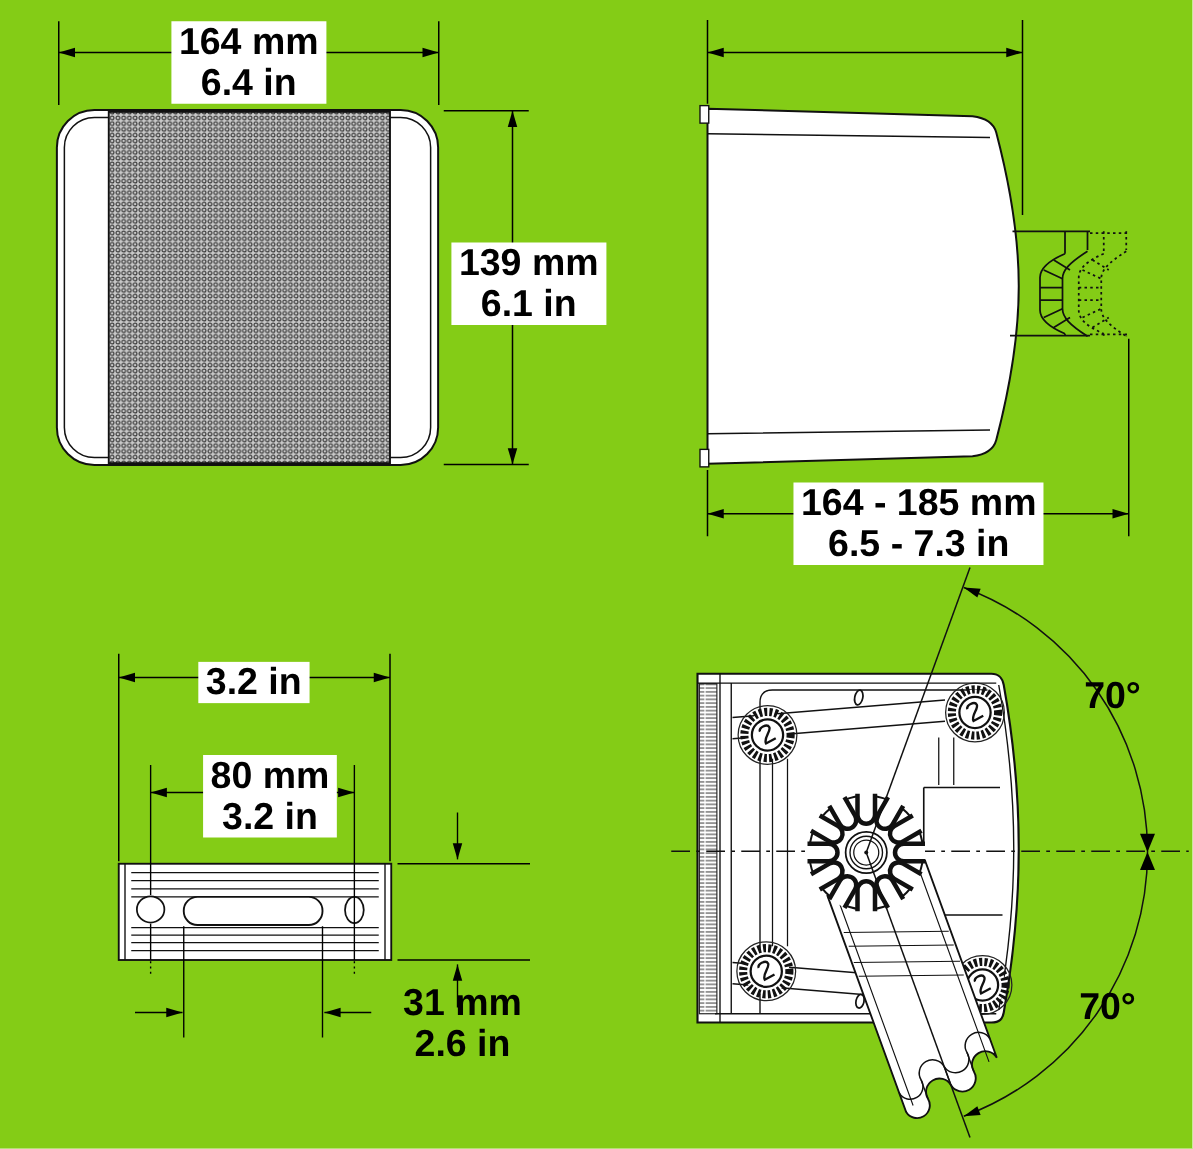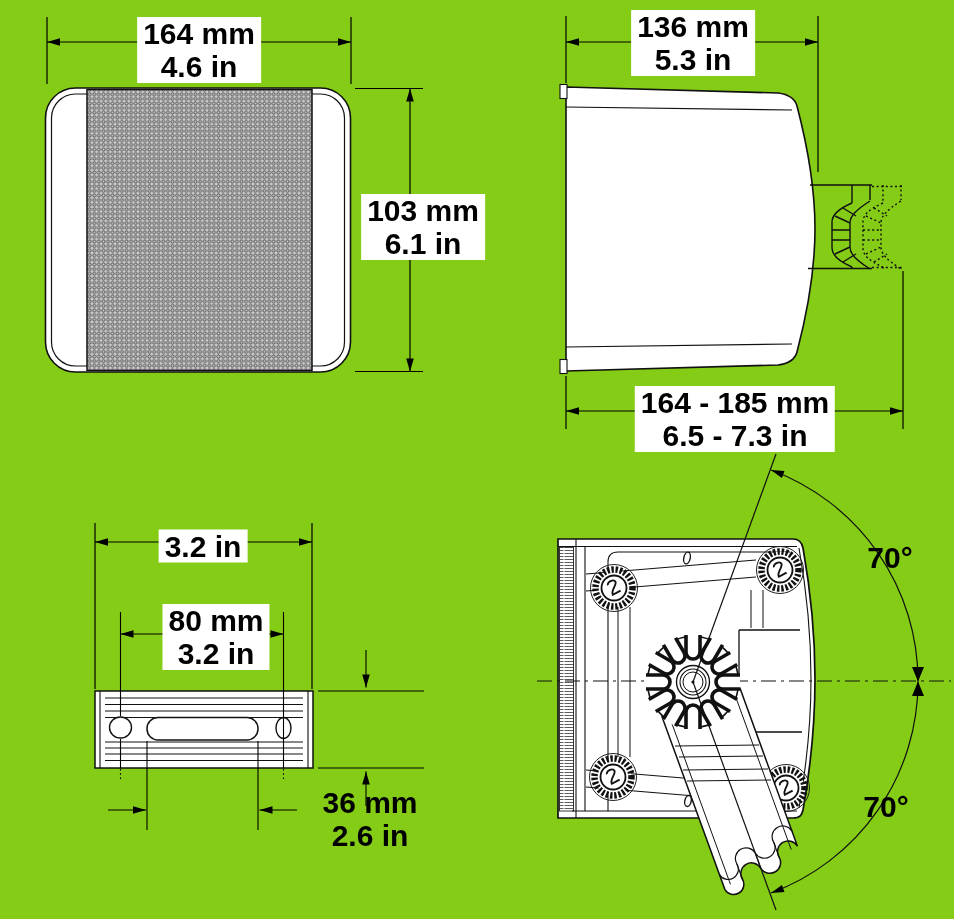--- a/index.html
+++ b/index.html
@@ -163,43 +163,39 @@
       <path d="M771,470 A225,225 0 0 1 918,681.5" marker-start="url(#ahr)"></path>
       <path d="M918,681.5 A225,225 0 0 1 771,893" marker-end="url(#ah)"></path>
       <polygon points="912,667 924,667 918,681.5" fill="#000" stroke="none"></polygon>
       <polygon points="912,696 924,696 918,681.5" fill="#000" stroke="none"></polygon>
     </g>
   </g>
 </svg>
 
   <div class="dim-label bg" style="left:199px;top:50px">
     <div>164 mm</div>
-    <div>4.6 in</div>
+    <div>6.4 in</div>
   </div>
   <div class="dim-label bg" style="left:423px;top:227px">
-    <div>103 mm</div>
+    <div>139 mm</div>
     <div>6.1 in</div>
-  </div>
-  <div class="dim-label bg" style="left:693px;top:43px">
-    <div>136 mm</div>
-    <div>5.3 in</div>
   </div>
   <div class="dim-label bg" style="left:735px;top:419px">
     <div>164 - 185 mm</div>
     <div>6.5 - 7.3 in</div>
   </div>
   <div class="dim-label bg" style="left:203px;top:546px">
     <div>3.2 in</div>
   </div>
   <div class="dim-label bg" style="left:216px;top:637px">
     <div>80 mm</div>
     <div>3.2 in</div>
   </div>
   <div class="dim-label" style="left:370px;top:819px">
-    <div>36 mm</div>
+    <div>31 mm</div>
     <div>2.6 in</div>
   </div>
   <div class="dim-label" style="left:890px;top:557px">
     <div>70°</div>
   </div>
   <div class="dim-label" style="left:886px;top:806px">
     <div>70°</div>
   </div>
 
 </div>

